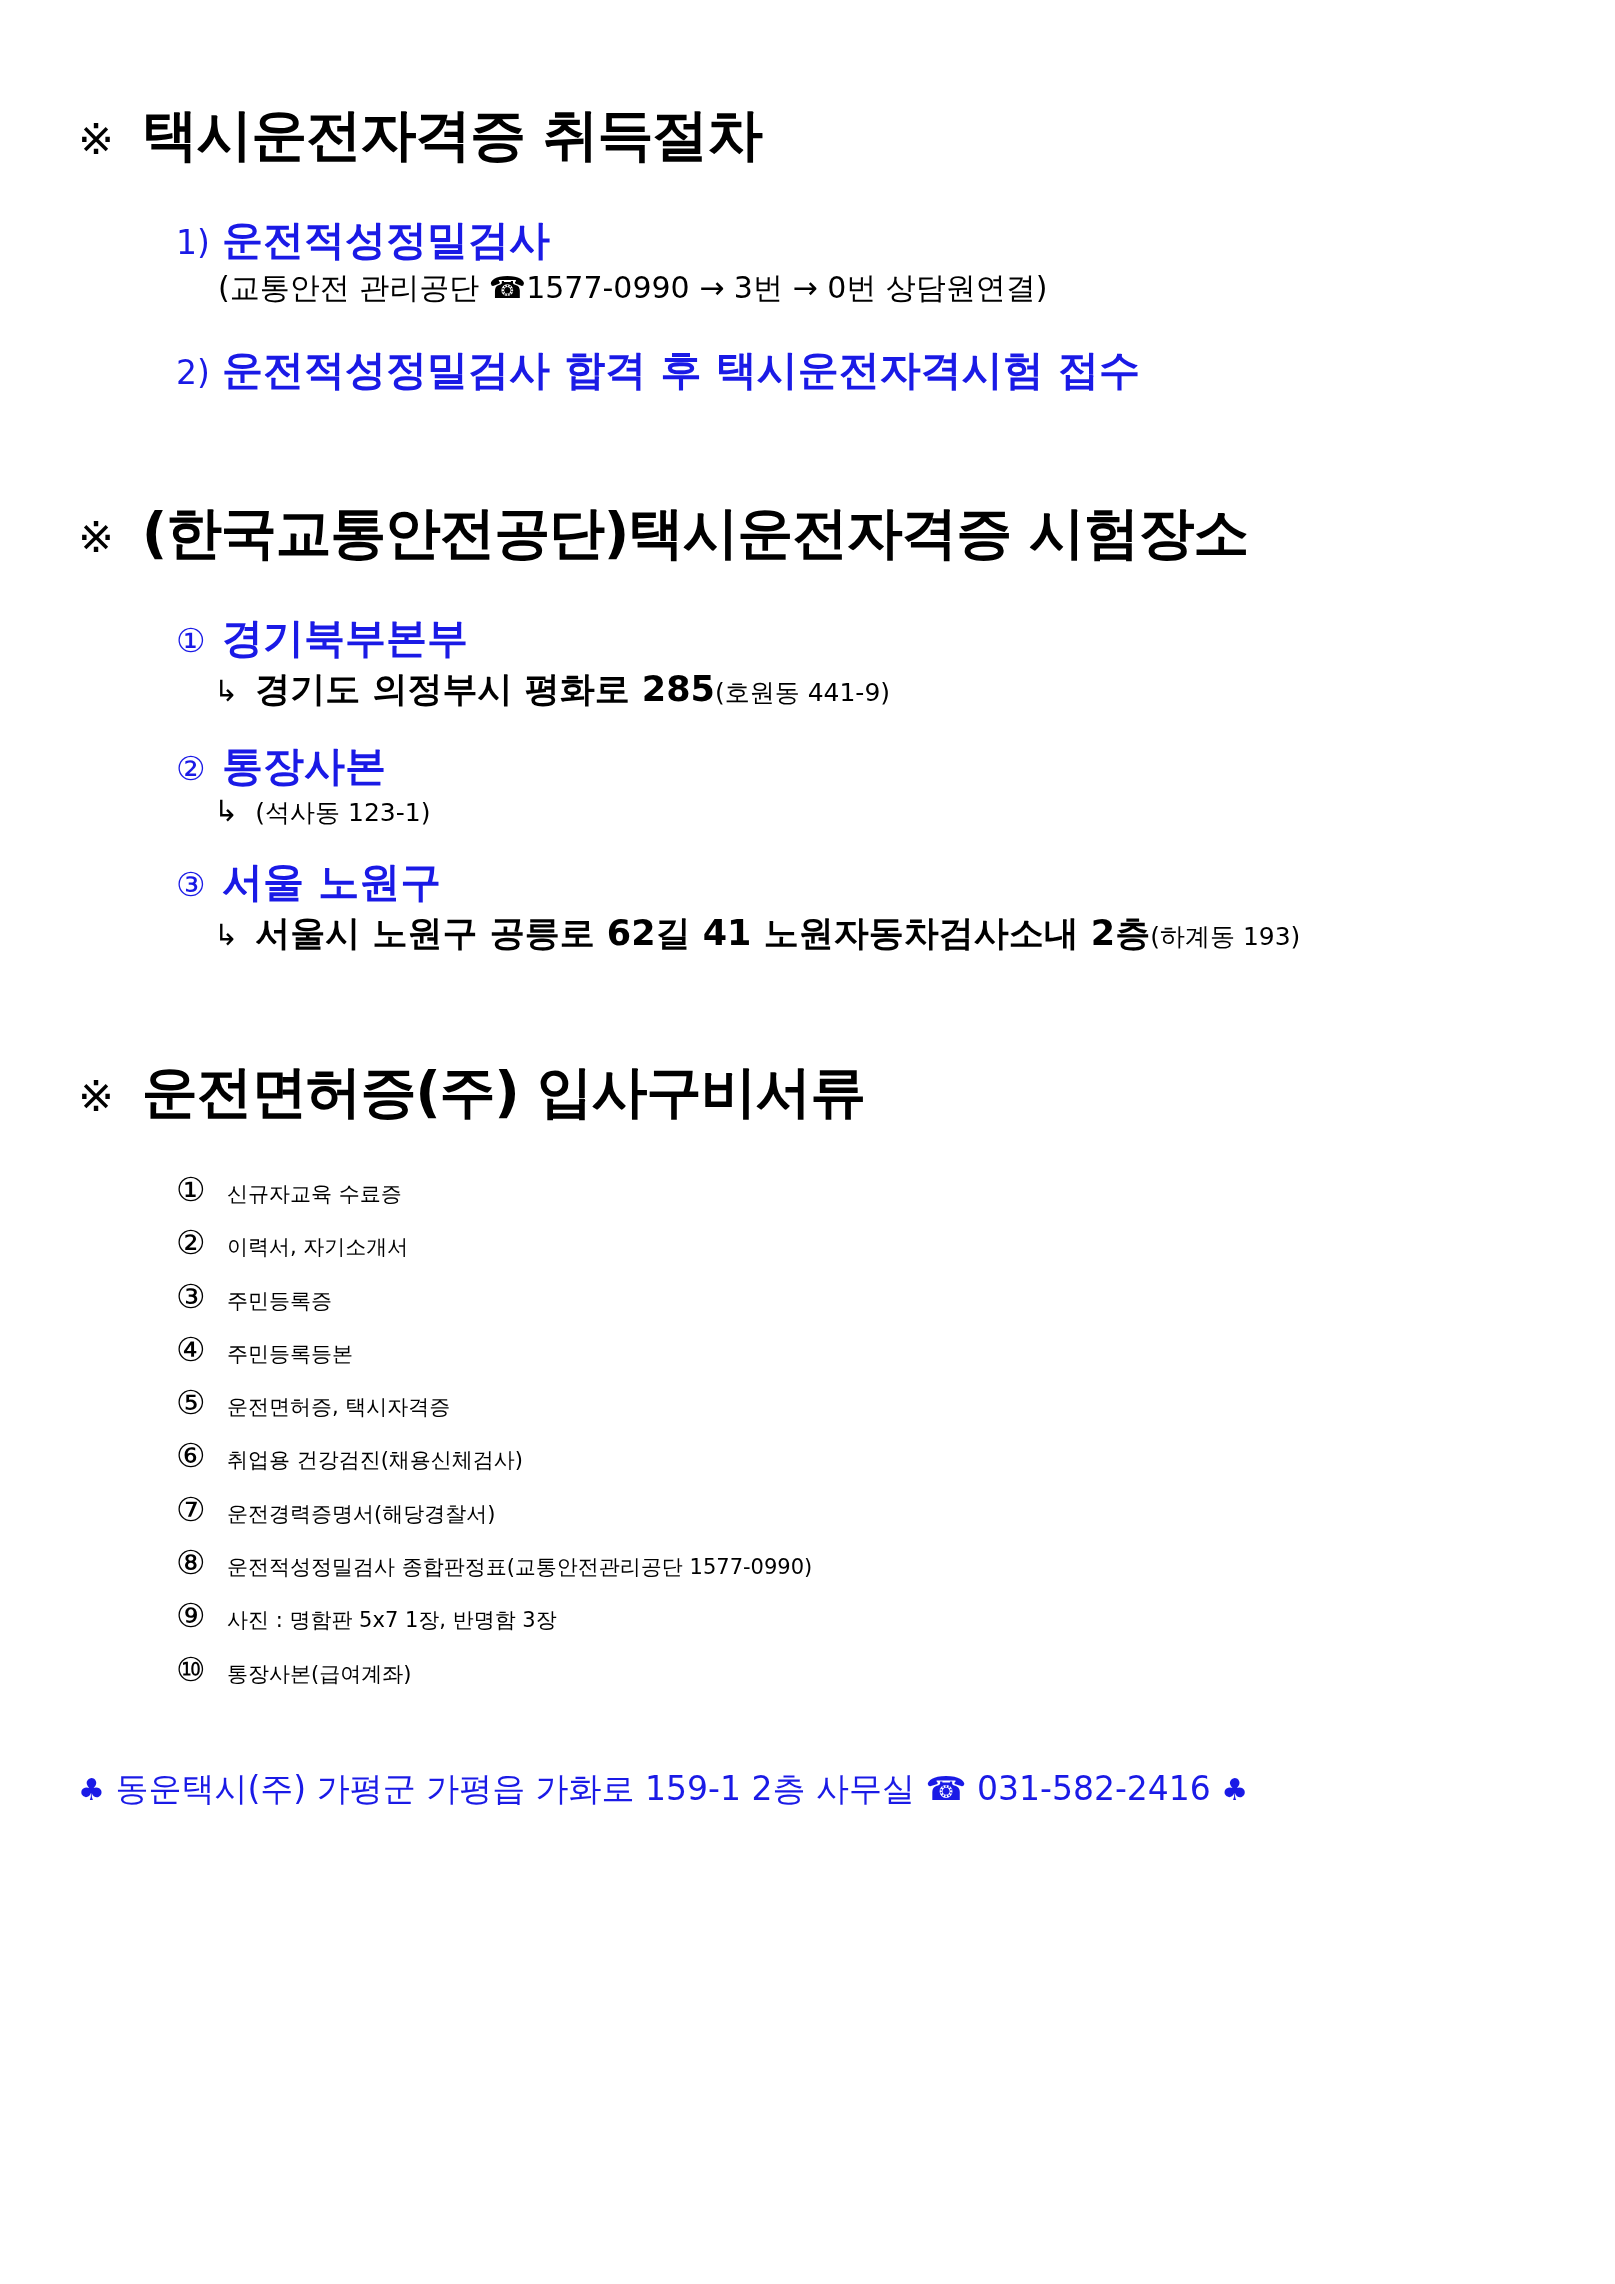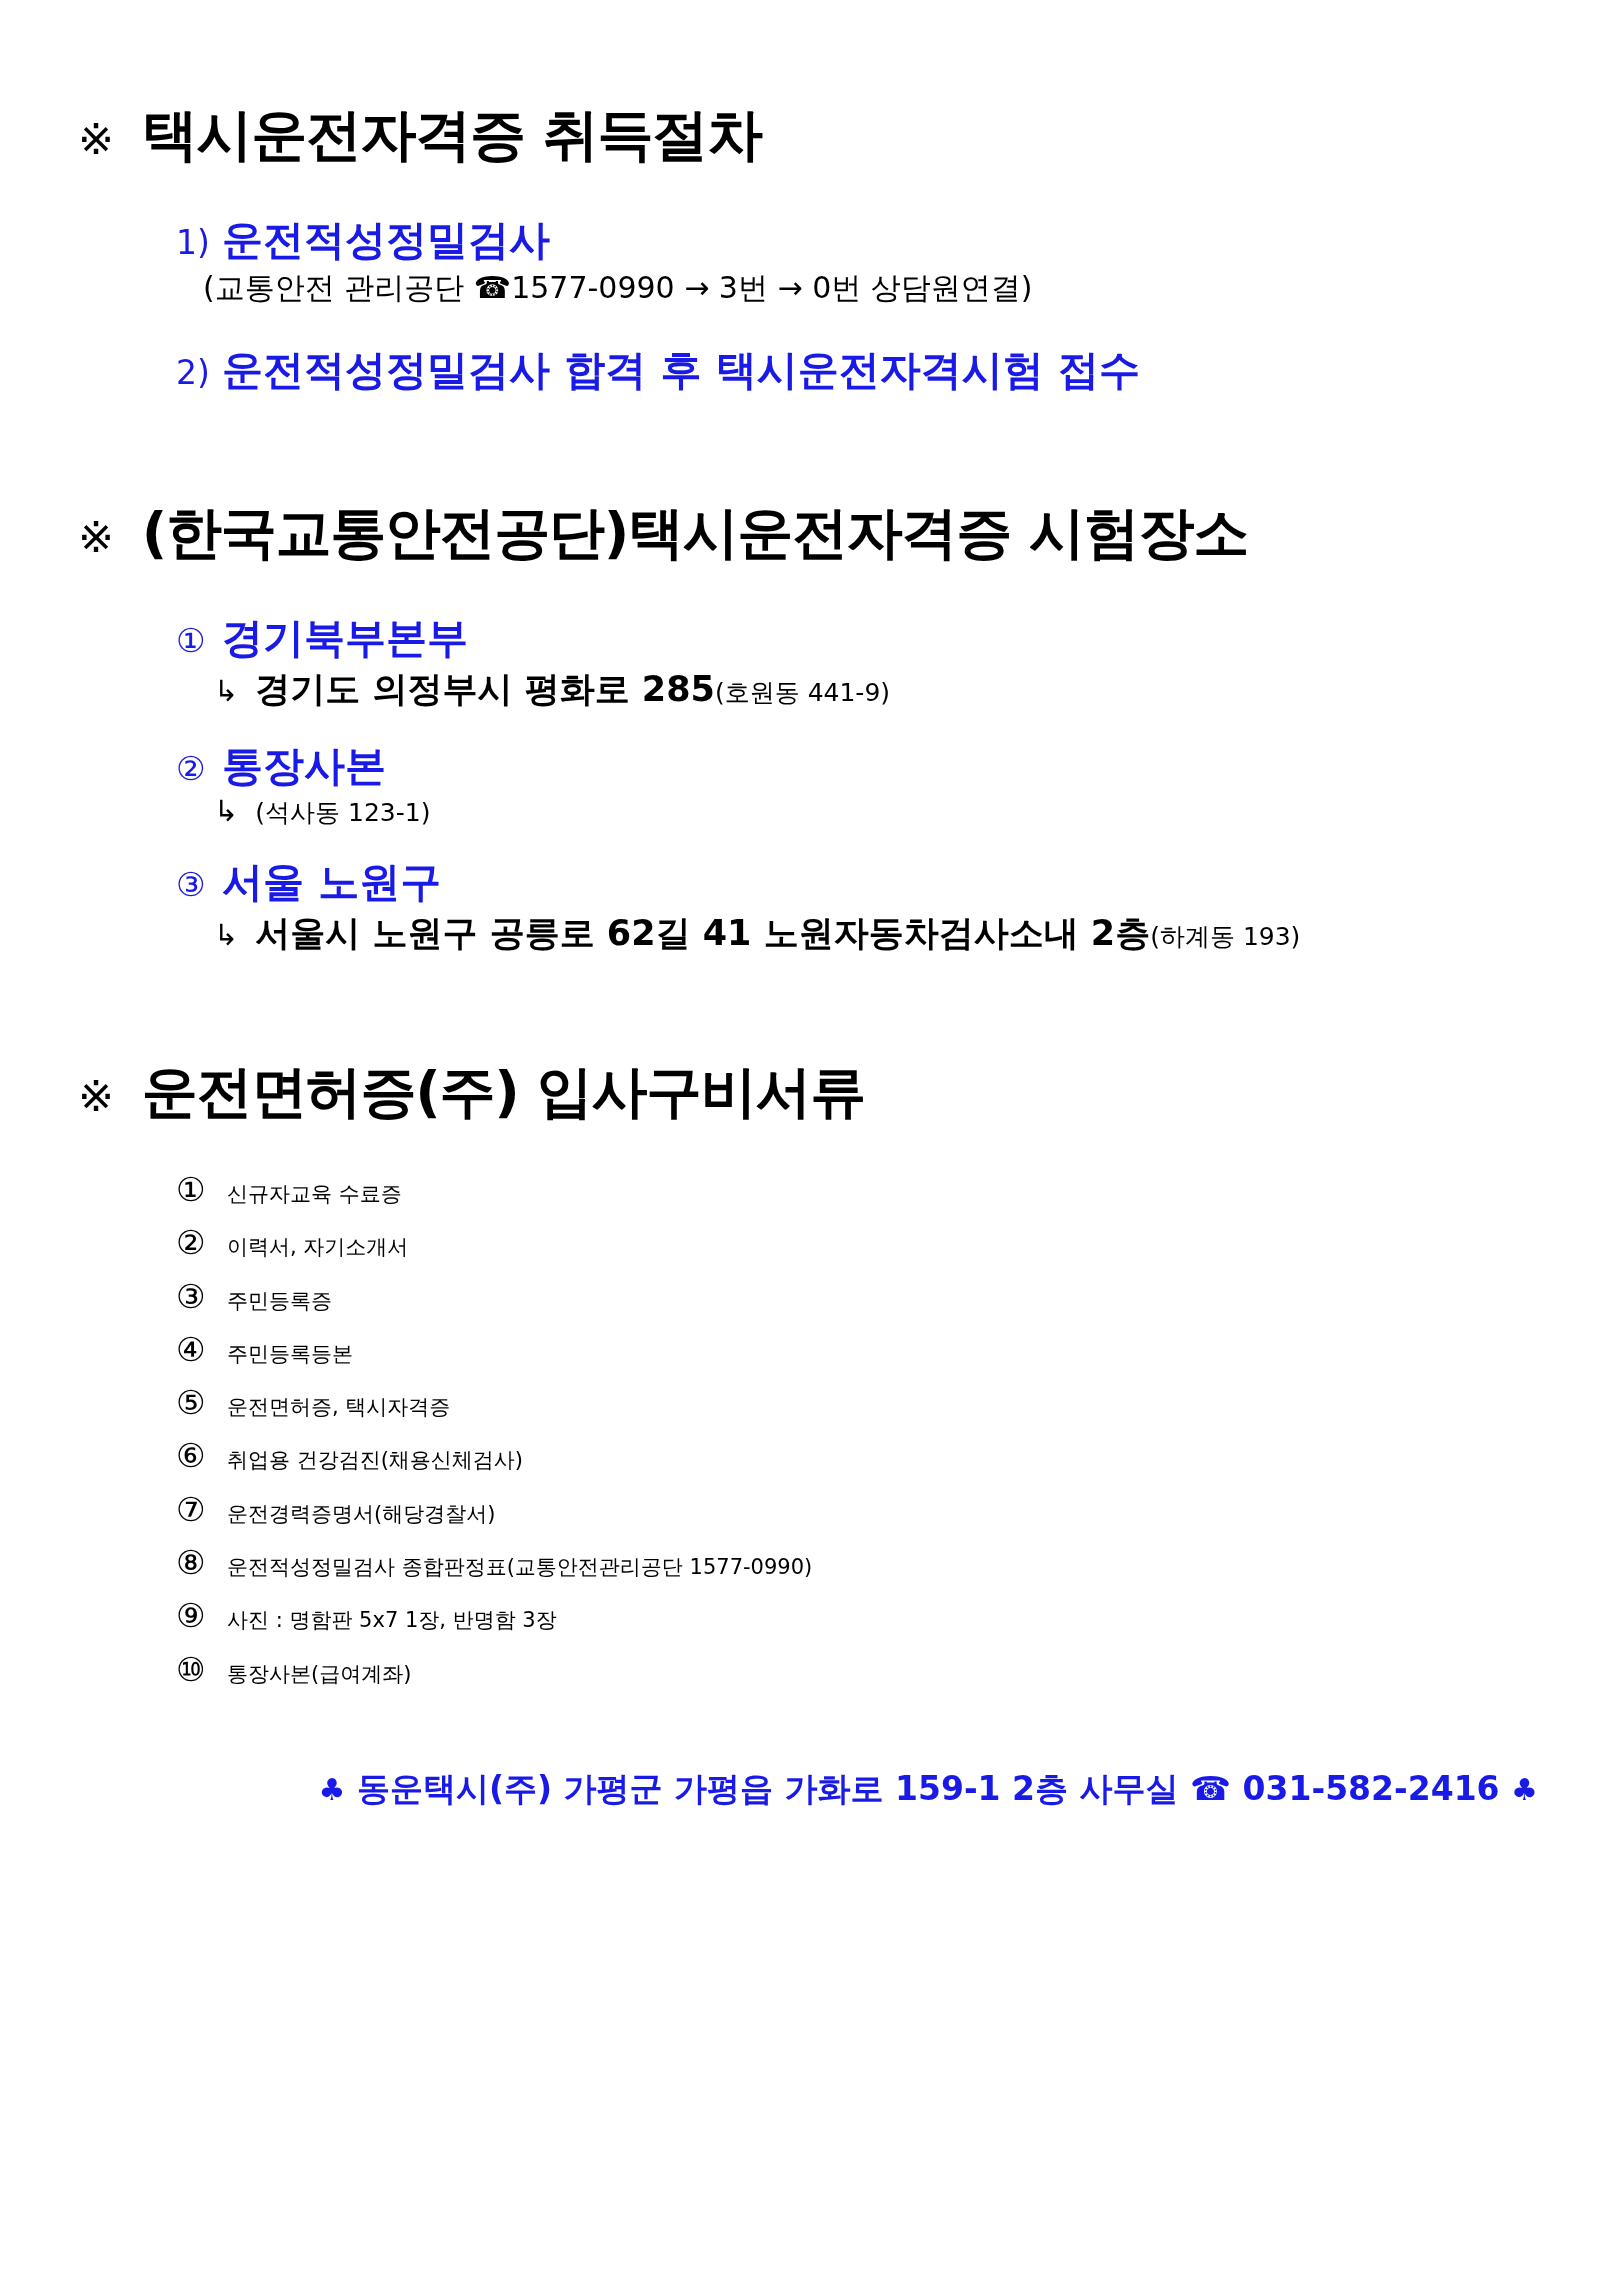--- a/index.html
+++ b/index.html
@@ -78,21 +78,21 @@
   .addr {
     font-size: 35px;
     font-weight: bold;
   }
   .paren-small {
     font-size: 25px;
   }
 
   .note {
     font-size: 30px;
-    margin-left: 27px;
+    margin-left: 42px;
   }
 
   
   .s1 { height: 39px; }
   .s2 { height: 34px; }
   .s3 { height: 98px; }
   .s4 { height: 26px; }
 
   .docs-list .line {
     margin-bottom: 14.3px;
@@ -100,24 +100,24 @@
   .docs-list .num {
     min-width: 51px;
     font-size: 33px;
   }
   .docs-text {
     font-size: 21px;
   }
 
   .footer {
     margin-top: 78px;
-    text-align: right;
+    text-align: left;
     color: #1a1ae6;
     font-size: 33px;
-    font-weight: 700;
+    font-weight: 400;
     white-space: nowrap;
   }
   .footer .club {
     font-size: 30px;
   }
 </style>
 </head>
 <body>
 
 <div class="page">

